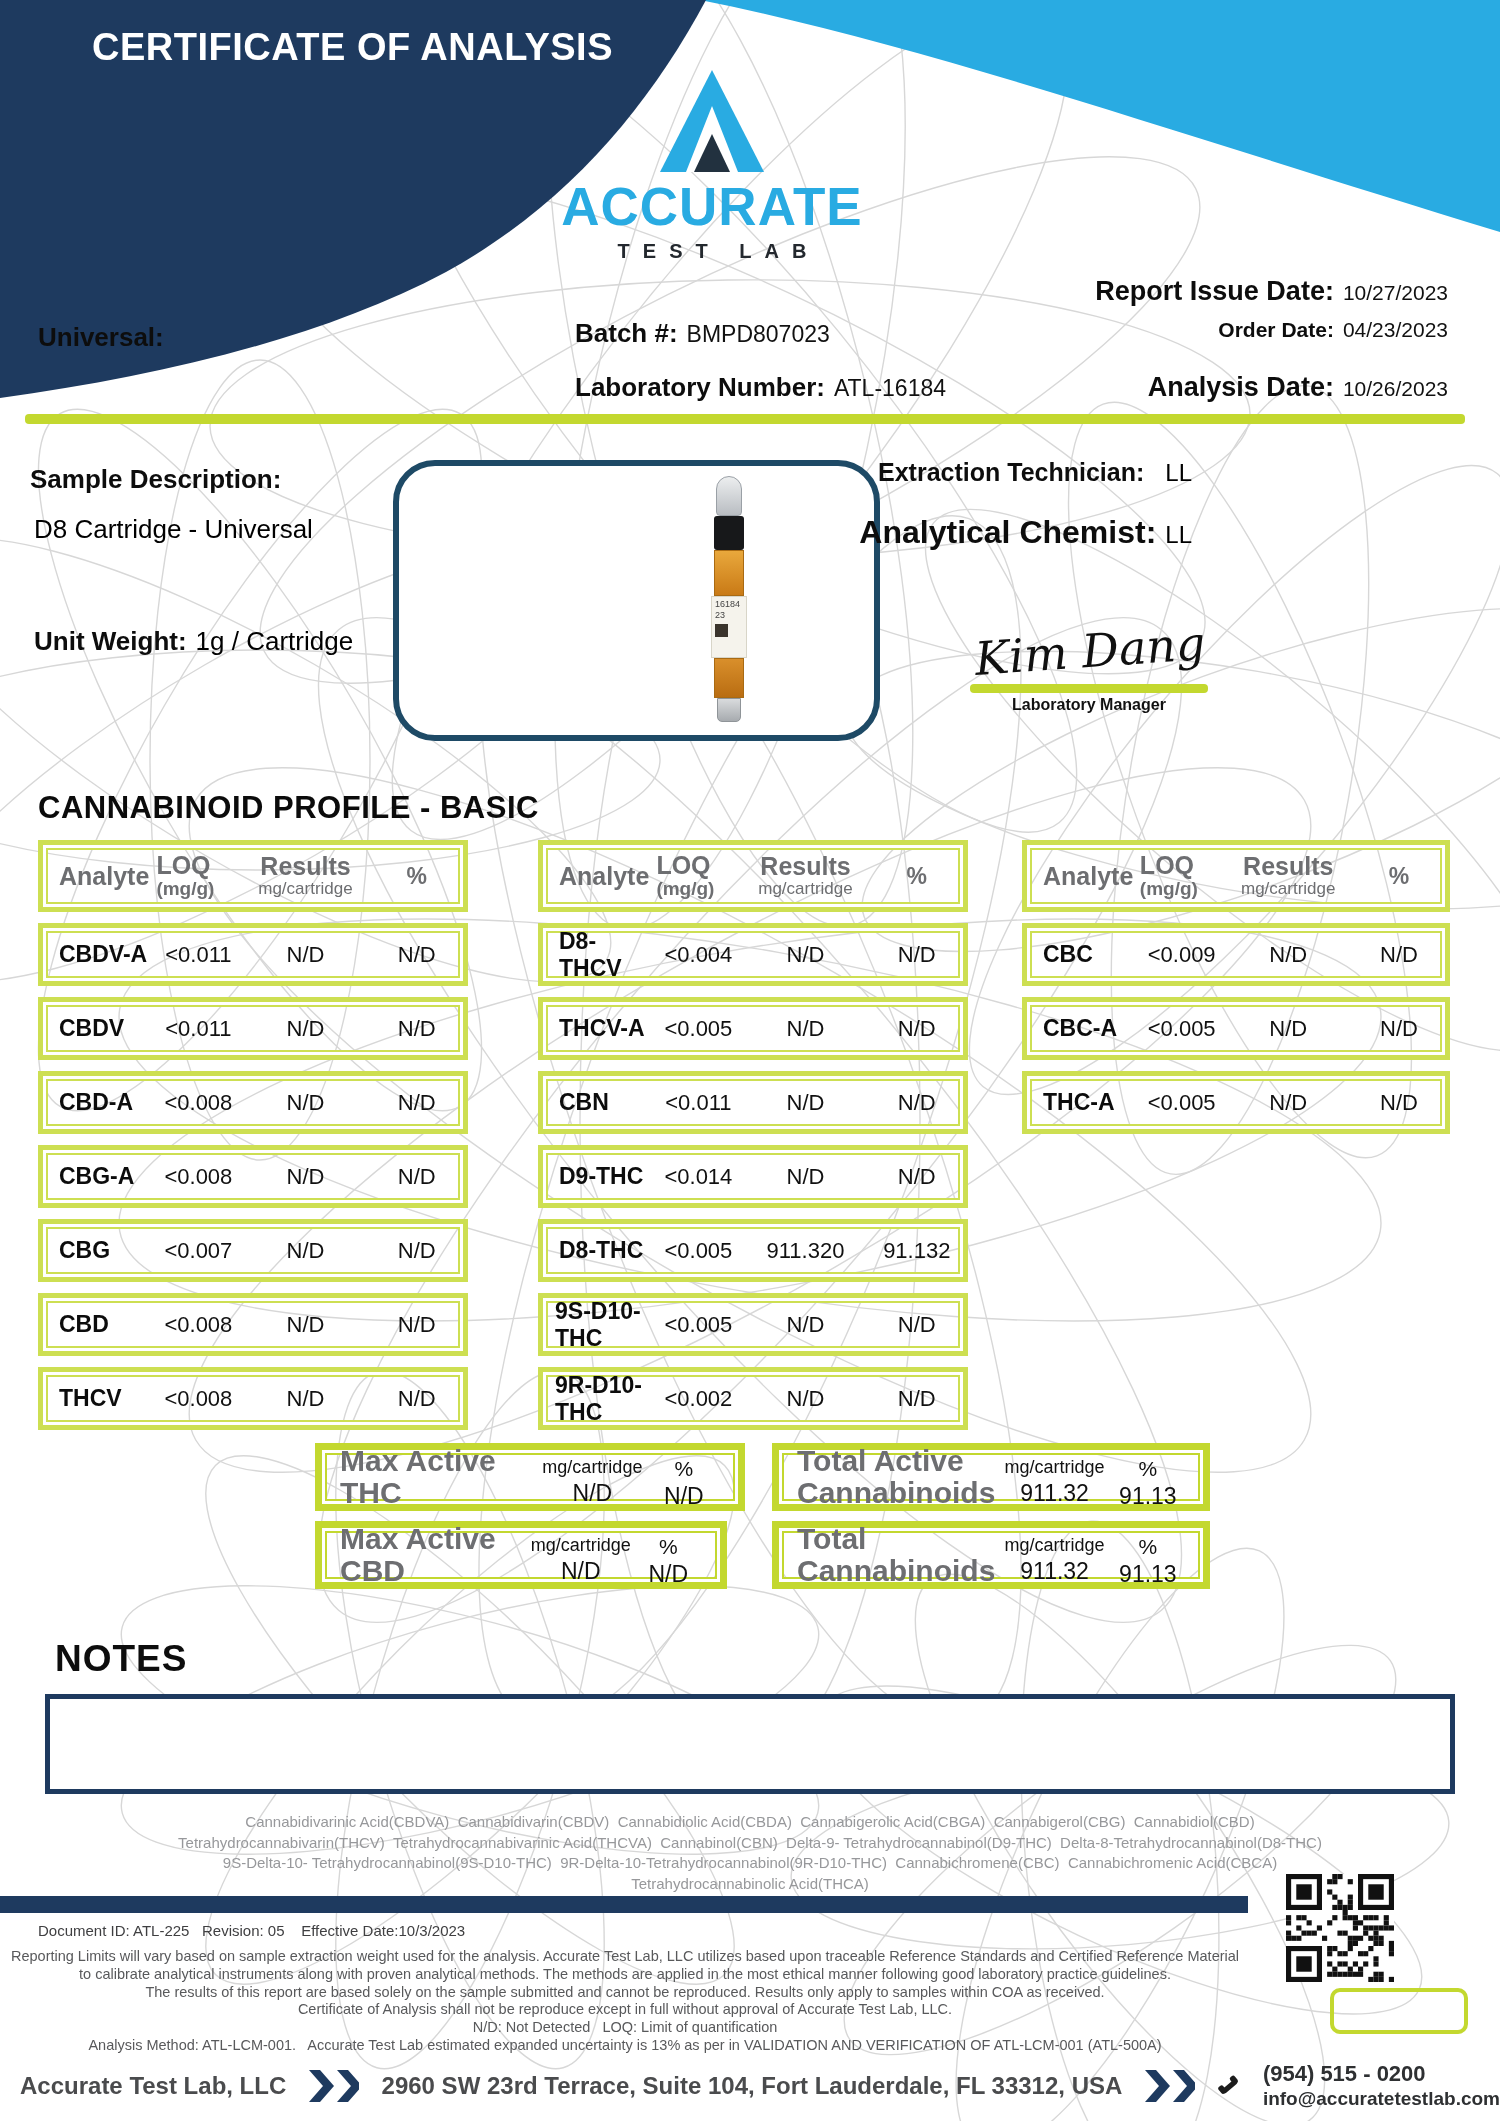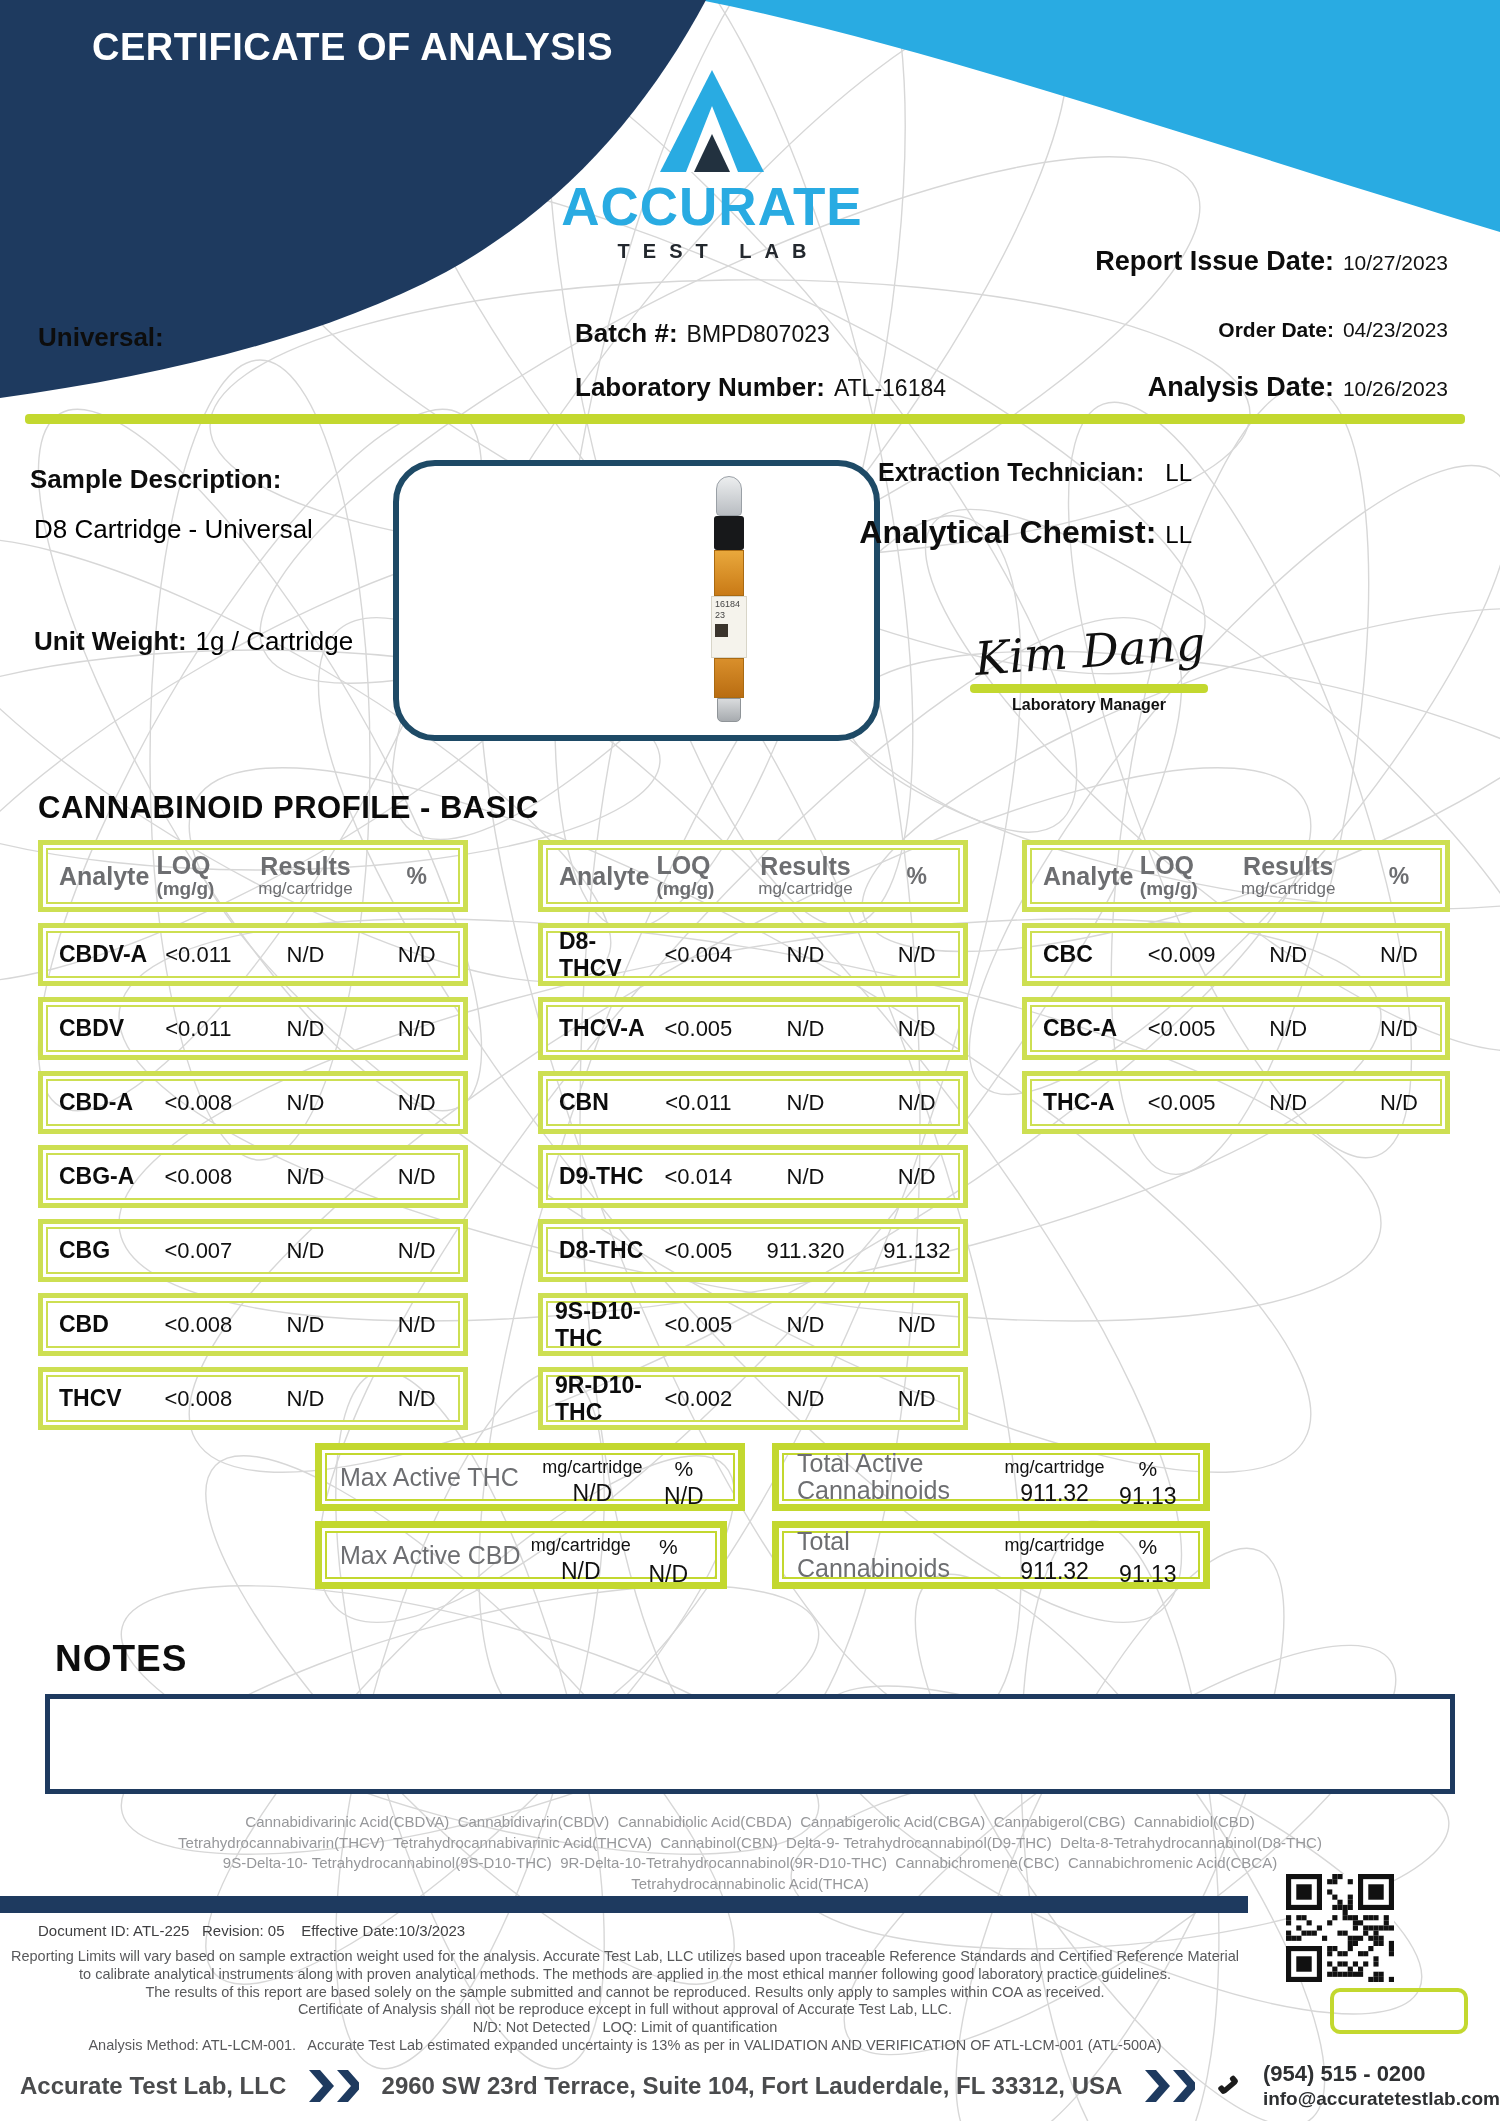--- a/index.html
+++ b/index.html
@@ -65,21 +65,21 @@
   .h-res{font-size:25px;text-align:center;line-height:1.05;}
   .h-resu{font-size:17px;font-weight:normal;color:var(--gray);text-align:center;}
   .h-pct{font-size:23px;text-align:center;}
   .c-an{font-weight:bold;font-size:23px;padding-left:16px;color:#0c0c0c;}
   .c-num{font-size:22px;text-align:center;color:#111;}
 
   
   .sumbox{position:absolute;height:68px;border:7px solid var(--lime);
      box-shadow:inset 0 0 0 3px #fff,inset 0 0 0 5px var(--lime);z-index:2;}
   .sumlab{position:absolute;left:18px;top:50%;transform:translateY(-50%);
-     color:var(--gray);font-weight:normal;font-size:25px;line-height:1.08;width:200px;}
+     color:var(--gray);font-weight:bold;font-size:30px;line-height:1.08;width:200px;}
   .sumcol{position:absolute;top:0;width:160px;transform:translateX(-50%);text-align:center;}
   .sumunit{font-size:18px;color:#111;margin-top:7px;}
   .sumval{font-size:23px;color:#111;margin-top:2px;}
   .colA{left:65%;}
   .colB{left:87%;}
 
   
   #notes-heading{left:55px;top:1638px;font-size:37px;font-weight:bold;color:#0d0d0d;letter-spacing:1px;z-index:2;}
   #notes-box{left:45px;top:1694px;width:1410px;height:100px;border:5px solid var(--navy);background:#fff;z-index:2;
      font-size:16px;padding:8px 12px;color:#333;}
@@ -160,21 +160,21 @@
   <div class="abs" id="page-title">CERTIFICATE OF ANALYSIS</div>
 
   <svg class="abs" id="logo-tri" width="112" height="108">
     <polygon points="56,2 108,104 4,104" fill="#29abe2"></polygon>
     <polygon points="56,38 82,104 30,104" fill="#ffffff"></polygon>
     <polygon points="56,66 74,104 38,104" fill="#22313f"></polygon>
   </svg>
   <div class="abs" id="brand-name">ACCURATE</div>
   <div class="abs" id="brand-tag">TEST LAB</div>
 
-  <div class="abs fieldline rline" style="top:246px;">
+  <div class="abs fieldline rline" style="top:276px;">
     <span class="flab" style="font-size:27px;">Report Issue Date:</span>
     <span class="fval">10/27/2023</span>
   </div>
   <div class="abs fieldline" style="left:38px;top:322px;">
     <span class="flab">Universal:</span>
   </div>
   <div class="abs fieldline" style="left:575px;top:318px;">
     <span class="flab">Batch #:</span>
     <span class="fval2">BMPD807023</span>
   </div>

